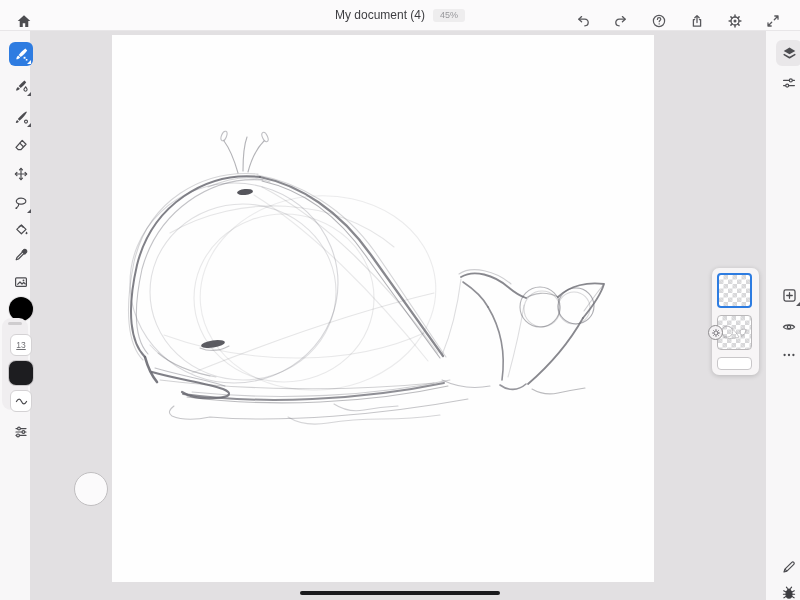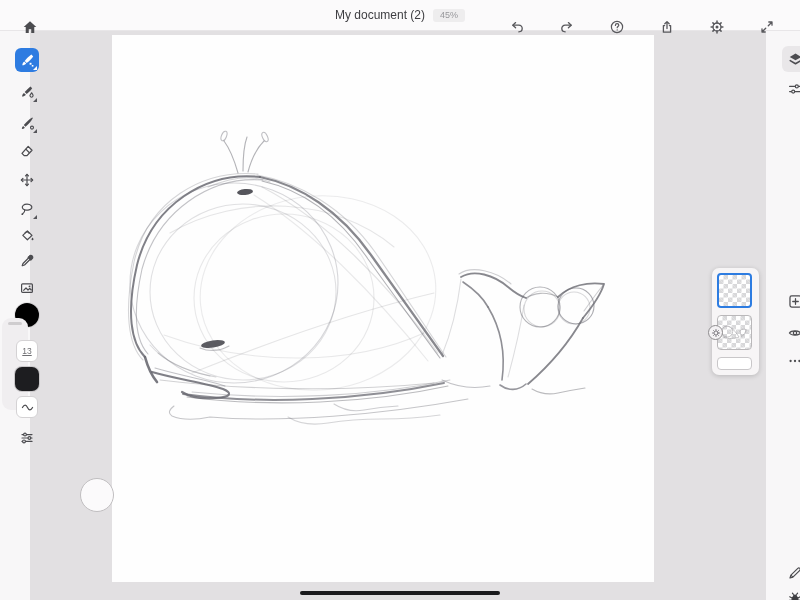--- a/index.html
+++ b/index.html
@@ -1,19 +1,19 @@
 <!DOCTYPE html>
 <html><head>
 <meta charset="utf-8">
 <style>
   html,body{margin:0;padding:0;background:#e2e0e2;}
   .screen{position:relative;width:800px;height:600px;overflow:hidden;background:#e2e0e2;
           font-family:"Liberation Sans",sans-serif;-webkit-font-smoothing:antialiased;}
   svg{display:block}
-  button{border:none;background:transparent;padding:0;margin:12px;cursor:pointer;font-family:inherit;text-decoration:underline;}
+  button{border:none;background:transparent;padding:0;margin:6px;cursor:pointer;font-family:inherit;text-decoration:underline;}
 
   
   .topbar{position:absolute;top:0;left:0;right:0;height:30px;background:#fbfafb;
           border-bottom:1px solid #e8e6e8;z-index:6;}
   .tb-home{position:absolute;left:9px;top:6px;width:18px;height:18px;}
   .tb-center{position:absolute;left:0;right:0;top:0;height:30px;display:flex;
              align-items:center;justify-content:center;gap:8px;pointer-events:none;}
   .tb-title{font-size:12px;color:#3e3e42;}
   .tb-badge{font-size:9px;color:#97979b;background:#eeedee;border-radius:3px;
             padding:2px 7px;line-height:1;}
@@ -76,21 +76,21 @@
 <div class="screen">
 
   <header class="topbar">
     <button class="tb-home">
       <svg width="18" height="18" viewBox="0 0 16 16">
         <path d="M8 2.8 L2.4 8 H4.2 V13.4 H6.9 V10 H9.1 V13.4 H11.8 V8 H13.6 Z" fill="#4c4c50"></path>
       </svg>
     </button>
 
     <div class="tb-center">
-      <span class="tb-title">My document (2)</span>
+      <span class="tb-title">My document (4)</span>
       <span class="tb-badge">45%</span>
     </div>
 
     <div class="tb-right">
       <button>
         <svg width="16" height="16" viewBox="0 0 16 16" fill="none" stroke="#58585c" stroke-width="1.3" stroke-linecap="round" stroke-linejoin="round">
           <path d="M4 6.2 H9.8 C12 6.2 13.2 7.8 13.2 9.6 C13.2 11.4 11.8 12.8 9.8 12.8"></path>
           <path d="M6.6 3.6 L3.8 6.2 L6.6 8.8"></path>
         </svg>
       </button>

